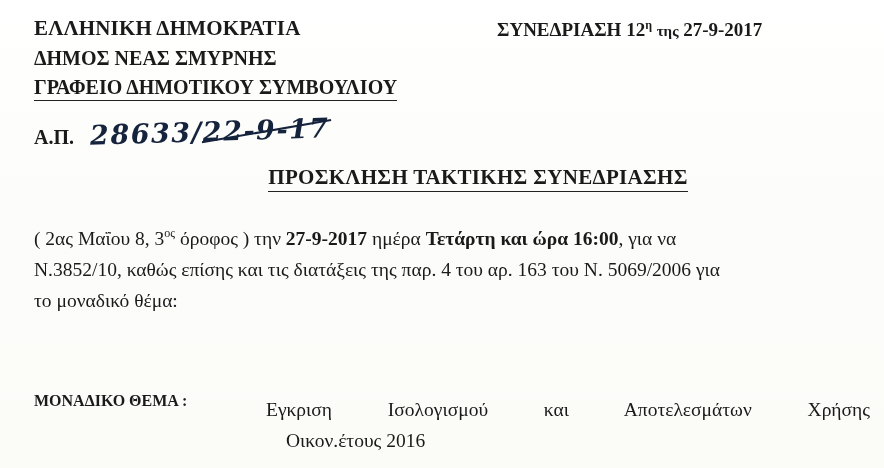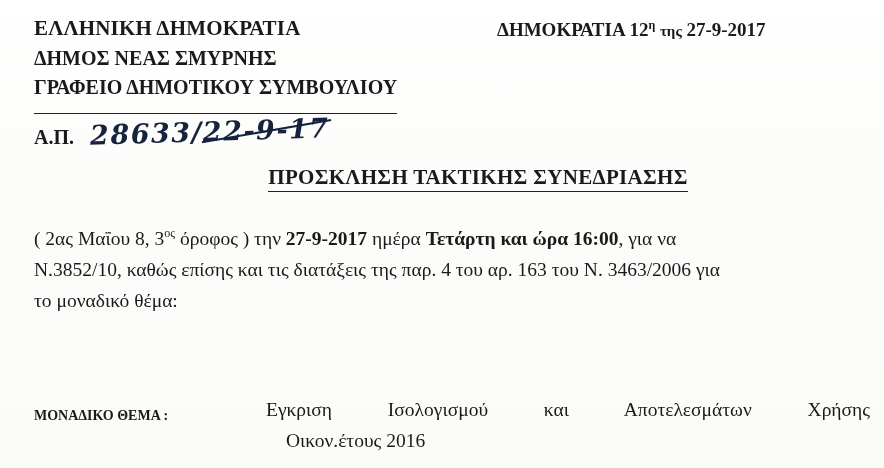--- a/index.html
+++ b/index.html
@@ -71,21 +71,21 @@
     white-space: nowrap;
   }
   .line3 {
     position: absolute;
     left: 34px;
     top: 76px;
     font-size: 20px;
     font-weight: bold;
     white-space: nowrap;
     border-bottom: 1.5px solid #222;
-    padding-bottom: 14px;
+    padding-bottom: 1px;
   }
 
   .ap-row {
     position: absolute;
     left: 34px;
     top: 118px;
     height: 34px;
   }
   .ap-label {
     position: absolute;
@@ -161,24 +161,23 @@
   .subject {
     position: absolute;
     left: 34px;
     top: 392px;
     width: 830px;
   }
   .subject-label {
     position: absolute;
     left: 0;
     top: 0;
-    font-size: 14px;
-    font-weight: bold;
-    white-space: nowrap;
-    margin-top: 16px;
+    font-size: 16px;
+    font-weight: bold;
+    white-space: nowrap;
   }
   .subject-text {
     position: absolute;
     left: 232px;
     top: 2px;
     width: 604px;
     font-size: 19.5px;
     line-height: 31px;
     text-align: justify;
     text-align-last: left;
@@ -194,42 +193,42 @@
   }
 </style>
 </head>
 <body>
 
 <div class="page">
 
   <div class="hdr-row">
     <div class="hdr-left">ΕΛΛΗΝΙΚΗ ΔΗΜΟΚΡΑΤΙΑ</div>
     <div class="hdr-right">
-      <span>ΔΗΜΟΚΡΑΤΙΑ</span>
+      <span>ΣΥΝΕΔΡΙΑΣΗ</span>
       <span>12</span><sup>η</sup>
       <span class="small">της</span>
       <span>27-9-2017</span>
     </div>
   </div>
 
   <div class="line2">ΔΗΜΟΣ ΝΕΑΣ ΣΜΥΡΝΗΣ</div>
   <div class="line3">ΓΡΑΦΕΙΟ ΔΗΜΟΤΙΚΟΥ ΣΥΜΒΟΥΛΙΟΥ</div>
 
   <div class="ap-row">
     <div class="ap-label">Α.Π.</div>
     <div class="ap-hand">
       <span>28633</span><span>/</span><span class="strike">22-9-17</span>
     </div>
   </div>
 
   <div class="title"><span>ΠΡΟΣΚΛΗΣΗ ΤΑΚΤΙΚΗΣ ΣΥΝΕΔΡΙΑΣΗΣ</span></div>
 
   <div class="body-text">
     <p><span>( 2ας Μαΐου 8, 3</span><sup>ος</sup><span> όροφος ) την </span><b>27-9-2017</b><span> ημέρα </span><b>Τετάρτη και ώρα 16:00</b><span>, για να</span></p>
-    <p>Ν.3852/10, καθώς επίσης και τις διατάξεις της παρ. 4 του αρ. 163 του Ν. 3463/2006 για</p>
+    <p>Ν.3852/10, καθώς επίσης και τις διατάξεις της παρ. 4 του αρ. 163 του Ν. 5069/2006 για</p>
     <p>το μοναδικό θέμα:</p>
   </div>
 
   <div class="subject">
     <div class="subject-label">ΜΟΝΑΔΙΚΟ ΘΕΜΑ :</div>
     <div class="subject-text">
       <span class="l1">Εγκριση Ισολογισμού και Αποτελεσμάτων Χρήσης</span>
       <span class="l2">Οικον.έτους 2016</span>
     </div>
   </div>

